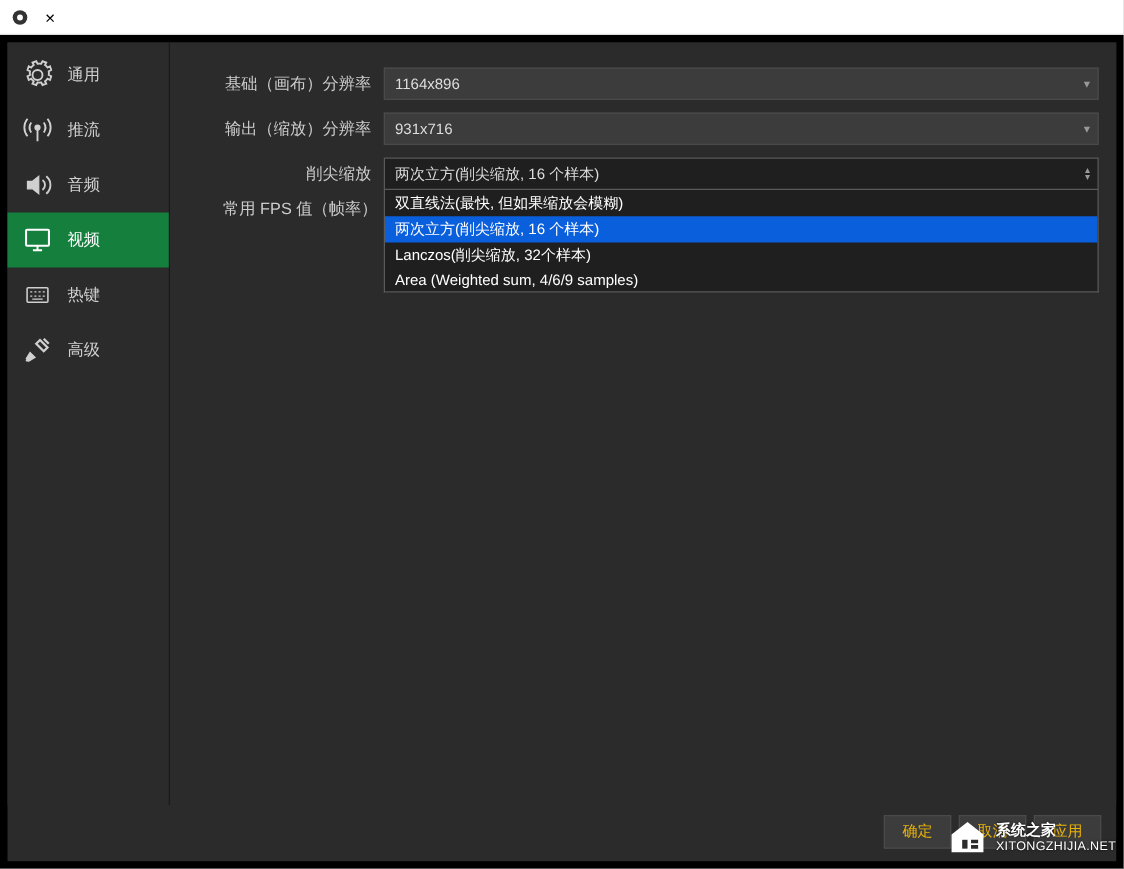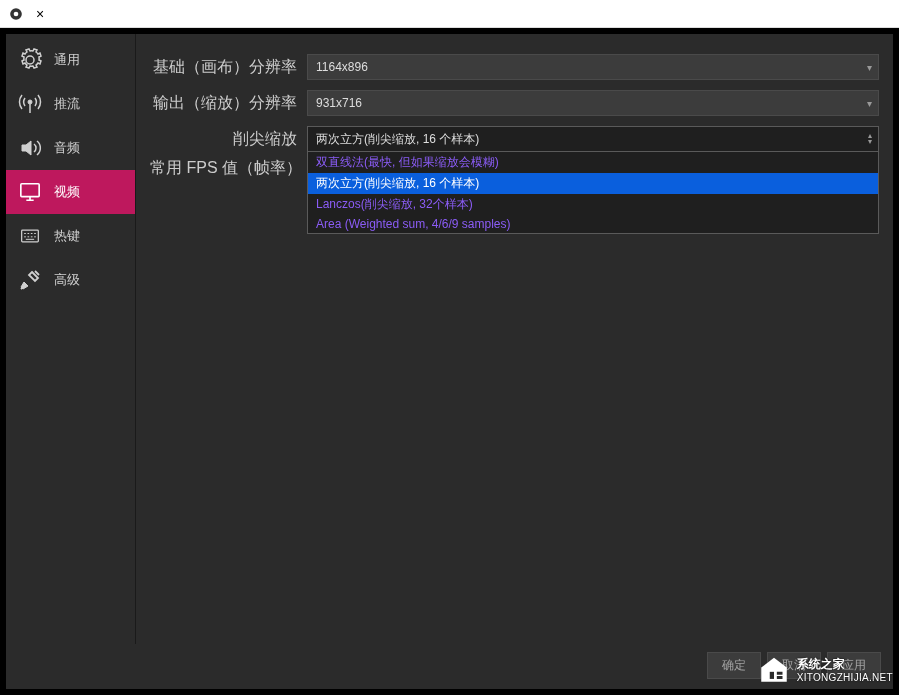--- a/index.html
+++ b/index.html
@@ -50,41 +50,41 @@
     }
     .sidebar-item {
       height: 44px;
       display: flex; align-items: center;
       padding: 0 10px;
       color: #d0d0d0;
       cursor: pointer;
       gap: 10px;
       text-align: right;
     }
-    .sidebar-item.selected { background: #be185d; color: #fff; }
+    .sidebar-item.selected { background: #15803d; color: #fff; }
     .sidebar-item .icon { width: 28px; height: 28px; display: flex; align-items: center; justify-content: center; }
     .sidebar-item .icon svg { fill: #d0d0d0; stroke: #d0d0d0; }
     .sidebar-item.selected .icon svg { fill: #fff; stroke: #fff; }
     .sidebar-item .label { font-size: 13px; }
     .content {
       flex: 1;
       background: #2b2b2b;
       padding: 20px 14px 10px 10px;
       position: relative;
       color: #ccc;
     }
     .form-row {
       display: flex; align-items: center;
       margin-bottom: 10px;
       gap: 6px;
     }
     .form-label {
       width: 155px;
       text-align: right;
-      font-size: 16px;
+      font-size: 13px;
       color: #ccc;
       padding-right: 4px;
     }
     .form-field { flex: 1; position: relative; }
     .combo {
       background: #3c3c3c;
       border: 1px solid #4a4a4a;
       height: 22px;
       display: flex; align-items: center;
       padding: 12px 8px;
@@ -110,35 +110,35 @@
       position: absolute;
       top: 100%; left: 0; right: 0;
       background: #1f1f1f;
       border: 1px solid #5a5a5a;
       border-top: none;
       z-index: 10;
     }
     .dropdown-option {
       padding: 2px 8px;
       font-size: 12px;
-      color: #8b5cf6;
+      color: #ffffff;
       cursor: pointer;
       white-space: nowrap;
       overflow: hidden;
     }
     .dropdown-option.highlight { background: #0a5fdd; color: #fff; }
     .footer {
       display: flex; justify-content: flex-end; align-items: center;
       padding: 8px 12px 10px;
       gap: 6px;
     }
     .btn {
       background: #3c3c3c;
       border: 1px solid #4a4a4a;
-      color: #a3a3a3;
+      color: #eab308;
       padding: 4px 14px;
       font-size: 12px;
       cursor: pointer;
     }
     .watermark {
       position: absolute;
       right: 6px; bottom: 6px;
       display: flex; align-items: center;
       gap: 6px;
       color: #fff;

